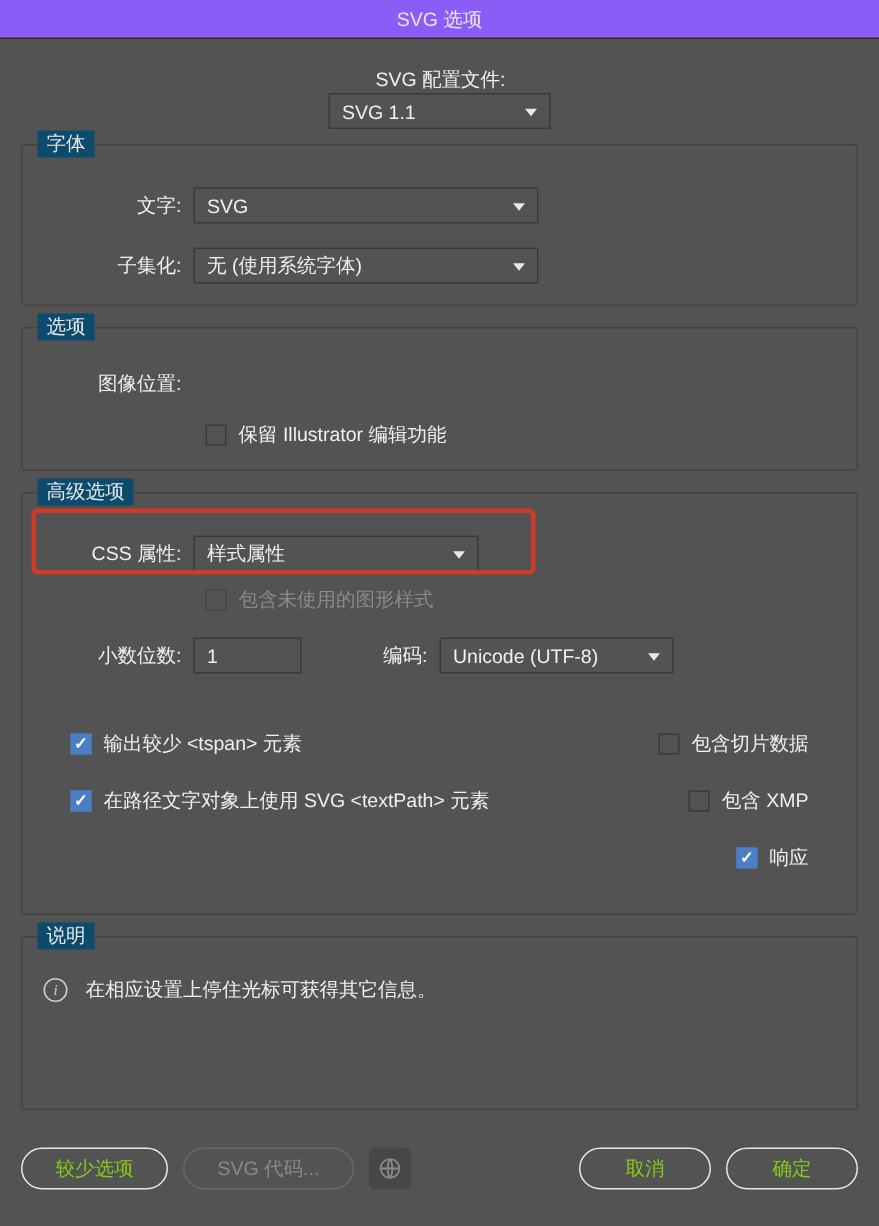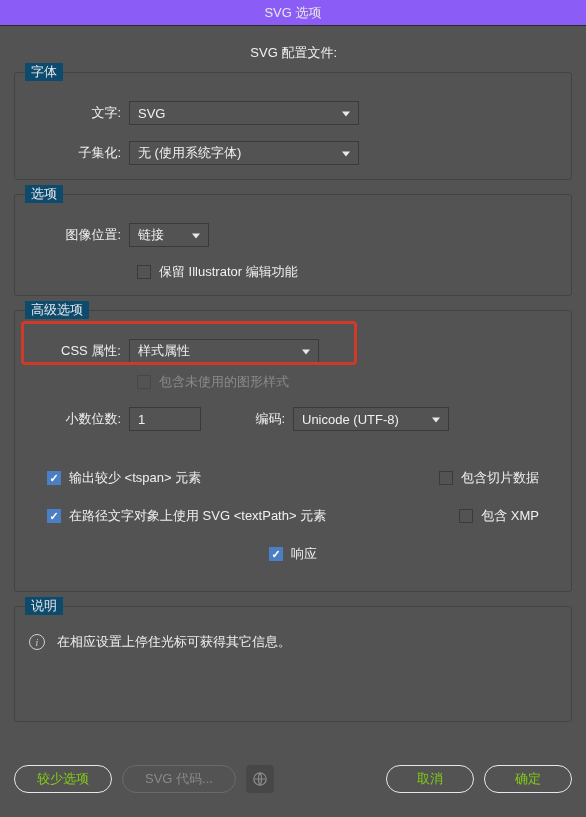--- a/index.html
+++ b/index.html
@@ -185,20 +185,23 @@
 </style>
 </head>
 <body>
 
 <div class="titlebar">SVG 选项</div>
 
 <div class="content">
 
   <div class="top-row">
     <div class="label" style="width:104px">SVG 配置文件:</div>
+    <div class="select" style="width:148px">
+      <span>SVG 1.1</span>
+    </div>
   </div>
 
   <div class="group">
     <div class="group-legend">字体</div>
     <div class="row">
       <div class="label" style="width:100px">文字:</div>
       <div class="select" style="width:230px">
         <span>SVG</span>
       </div>
     </div>
@@ -207,23 +210,20 @@
       <div class="select" style="width:230px">
         <span>无 (使用系统字体)</span>
       </div>
     </div>
   </div>
 
   <div class="group">
     <div class="group-legend">选项</div>
     <div class="row">
       <div class="label" style="width:100px">图像位置:</div>
-      <div class="select" style="width:80px">
-        <span>链接</span>
-      </div>
     </div>
     <div class="row" style="margin-left:108px">
       <span class="checkbox"></span>
       <span>保留 Illustrator 编辑功能</span>
     </div>
   </div>
 
   <div class="group" style="position:relative;">
     <div class="group-legend">高级选项</div>
 
@@ -262,21 +262,21 @@
     <div class="two-col">
       <div class="checkbox-row">
         <span class="checkbox checked"></span>
         <span>在路径文字对象上使用 SVG &lt;textPath&gt; 元素</span>
       </div>
       <div class="checkbox-row">
         <span class="checkbox"></span>
         <span>包含 XMP</span>
       </div>
     </div>
-    <div class="two-col" style="justify-content:center">
+    <div class="two-col" style="justify-content:flex-end">
       <div class="checkbox-row">
         <span class="checkbox checked"></span>
         <span>响应</span>
       </div>
     </div>
   </div>
 
   <div class="group" style="padding-bottom:70px;">
     <div class="group-legend">说明</div>
     <div class="row" style="align-items:center; margin-top:14px">

